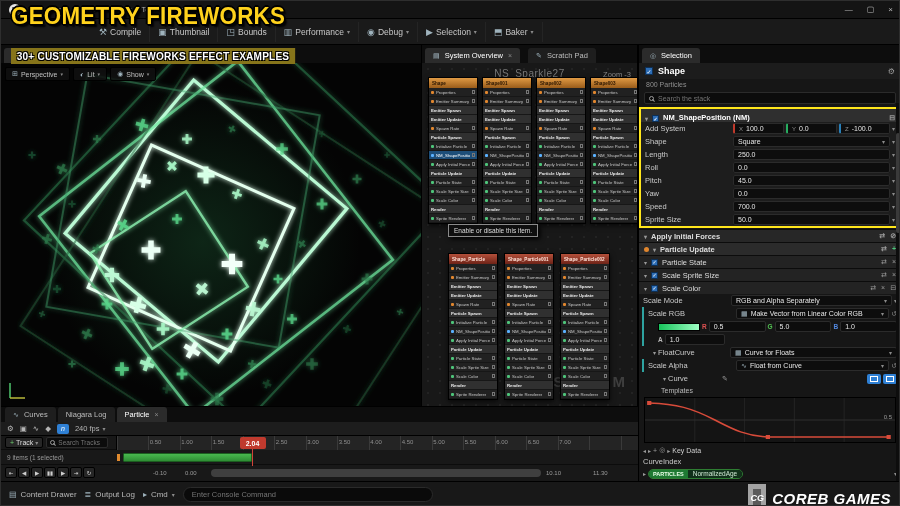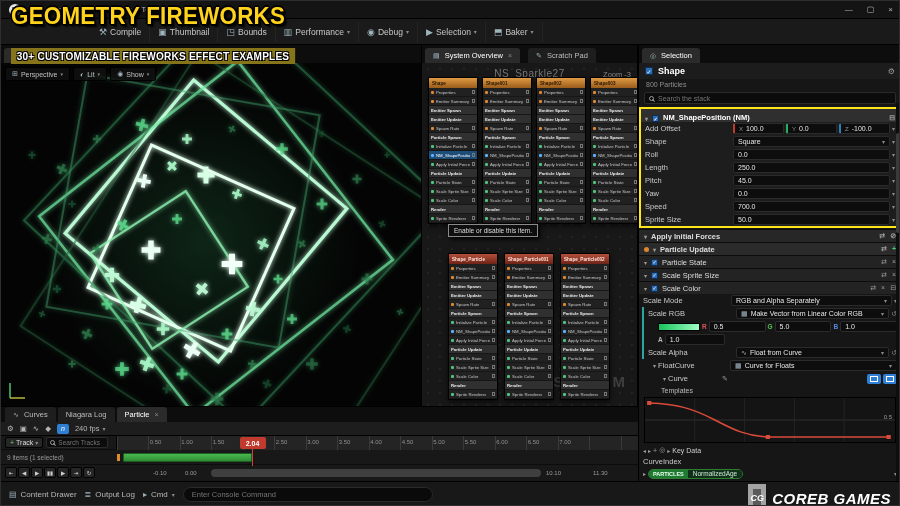--- a/index.html
+++ b/index.html
@@ -827,21 +827,21 @@
 
       <div class="module-group">
         <div class="mod-head">
           <span class="caret">▾</span>
           <span class="mini-cbx">✓</span>
           <span>NM_ShapePosition (NM)</span>
           <span class="trash">⊟</span>
         </div>
         <div id="module-params">
             <div class="sel-row">
-              <span class="sel-label">Add Offset</span>
+              <span class="sel-label">Add System</span>
               <div style="flex: 1 1 0%; display: flex; gap: 2px; align-items: center; overflow: hidden;">
                 <div class="field axis x">
                   <span class="ax">X</span>
                   <span>100.0</span>
                 </div>
                 <div class="field axis y">
                   <span class="ax">Y</span>
                   <span>0.0</span>
                 </div>
                 <div class="field axis z">
@@ -855,33 +855,33 @@
               <span class="sel-label">Shape</span>
               <div style="flex: 1 1 0%; display: flex; gap: 2px; align-items: center; overflow: hidden;">
                 <div class="field" style="flex: 1 1 0%;">
                   <span>Square</span>
                   <span class="row-dd">▾</span>
                 </div>
               </div>
               <span class="row-dd">▾</span>
             </div>
             <div class="sel-row">
-              <span class="sel-label">Roll</span>
+              <span class="sel-label">Length</span>
               <div style="flex: 1 1 0%; display: flex; gap: 2px; align-items: center; overflow: hidden;">
                 <div class="field" style="flex: 1 1 0%;">
-                  <span>0.0</span>
+                  <span>250.0</span>
                 </div>
               </div>
               <span class="row-dd">▾</span>
             </div>
             <div class="sel-row">
-              <span class="sel-label">Length</span>
+              <span class="sel-label">Roll</span>
               <div style="flex: 1 1 0%; display: flex; gap: 2px; align-items: center; overflow: hidden;">
                 <div class="field" style="flex: 1 1 0%;">
-                  <span>250.0</span>
+                  <span>0.0</span>
                 </div>
               </div>
               <span class="row-dd">▾</span>
             </div>
             <div class="sel-row">
               <span class="sel-label">Pitch</span>
               <div style="flex: 1 1 0%; display: flex; gap: 2px; align-items: center; overflow: hidden;">
                 <div class="field" style="flex: 1 1 0%;">
                   <span>45.0</span>
                 </div>
@@ -1001,38 +1001,38 @@
             </div>
         </div>
         <div class="sel-row" style="padding-left:14px">
           <span class="rlet" style="color:#bbb">A</span>
           <div class="field" style="width:60px">
               <span>1.0</span>
             </div>
         </div>
       </div>
 
-      <div class="sel-row teal">
-        <span class="sel-label">Scale Alpha</span>
-        <div class="field" style="flex:1">
-          <span style="color:#9fb3bd">∿</span>
-          <span>Float from Curve</span>
-          <span class="row-dd">▾</span>
-        </div>
-        <span class="reset">↺</span>
-      </div>
-
       <div class="sel-row" style="padding-left:14px">
         <span class="caret">▾</span>
         <span class="sel-label" style="width:70px">FloatCurve</span>
         <div class="field" style="flex:1">
           <span style="color:#9fb3bd">▦</span>
           <span>Curve for Floats</span>
           <span class="row-dd">▾</span>
         </div>
+      </div>
+
+      <div class="sel-row teal">
+        <span class="sel-label">Scale Alpha</span>
+        <div class="field" style="flex:1">
+          <span style="color:#9fb3bd">∿</span>
+          <span>Float from Curve</span>
+          <span class="row-dd">▾</span>
+        </div>
+        <span class="reset">↺</span>
       </div>
 
       <div class="sel-row" style="padding-left:24px">
         <span class="caret">▾</span>
         <span class="sel-label" style="width:52px">Curve</span>
         <span style="color:#9a9a9a;font-size:7px">✎</span>
         <span style="flex:1"></span>
         <span class="blue-btn"></span>
         <span class="blue-btn"></span>
       </div>

